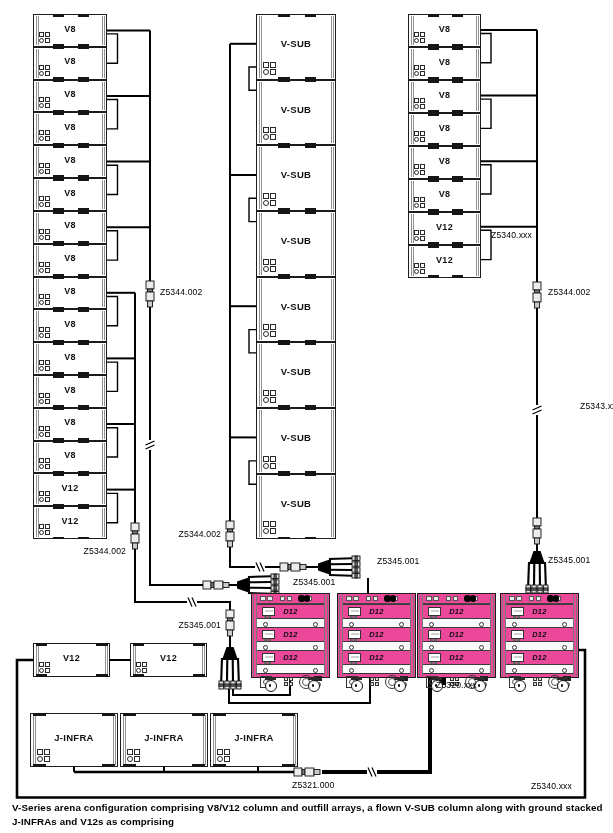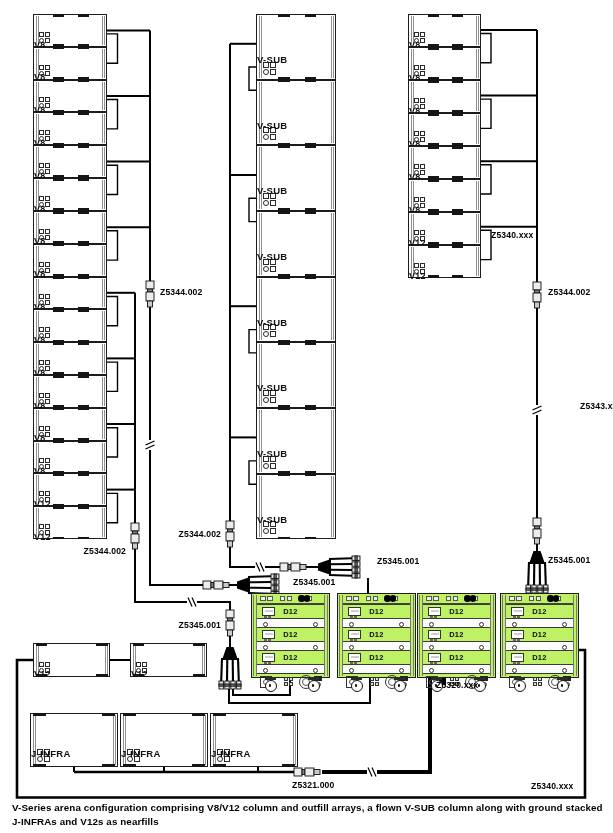--- a/index.html
+++ b/index.html
@@ -7,30 +7,30 @@
          font-family:"Liberation Sans",sans-serif;}
   #cables{position:absolute;left:0;top:0;z-index:1;}
   
   .sbox{position:absolute;box-sizing:border-box;border:1px solid #1c1c1c;background:#fff;z-index:2;}
   .rail{position:absolute;top:1px;bottom:1px;width:3px;border-left:1px solid #8f8f8f;border-right:1px solid #8f8f8f;box-sizing:border-box;}
   .rail.l{left:1.5px}.rail.r{right:1.5px}
   .tick{position:absolute;height:2.6px;background:#151515;width:15%;}
   .tt1{top:-1px}.tt2{top:-1px}.tb1{bottom:-1px}.tb2{bottom:-1px}
   .flown .tt1,.flown .tb1{left:27%}.flown .tt2,.flown .tb2{left:61%}
   .standalone .tt1,.standalone .tb1{left:2%}.standalone .tt2,.standalone .tb2{left:83%}
-  .sl{position:absolute;left:0;right:0;top:44%;transform:translateY(-50%);
-      font-weight:bold;color:#101010;letter-spacing:.3px;margin-top:16px;}
+  .sl{position:absolute;left:0;right:0;top:44%;transform:translateY(-50%);text-align:center;
+      font-weight:bold;color:#101010;letter-spacing:.3px;}
   .sz9 .sl{font-size:9px}.sz10 .sl{font-size:9.5px}
   .rig{position:absolute;left:5px;bottom:3px;width:11px;height:11px;display:grid;
        grid-template-columns:1fr 1fr;grid-template-rows:1fr 1fr;gap:1px;}
   .rig.big{width:13px;height:13px;left:6px;bottom:4px;}
   .rig i{border:1px solid #2a2a2a;background:#fff;}
   .rig i.ci{border-radius:50%;}
   
-  .rack{position:absolute;box-sizing:border-box;border:1.6px solid #1c1c1c;background:#bef264;z-index:2;}
+  .rack{position:absolute;box-sizing:border-box;border:1.6px solid #1c1c1c;background:#ec4899;z-index:2;font-style:italic;}
   .rrail{position:absolute;top:1px;bottom:1px;width:4px;border-left:1px solid #777;border-right:1px solid #777;box-sizing:border-box;}
   .rrail.l{left:1px}.rrail.r{right:1px}
   .rtop{position:relative;height:9px;border-bottom:1px solid #444;margin:0 5px;display:flex;align-items:center;gap:7px;padding-left:3px;}
   .pr{display:inline-flex;gap:1.5px;}
   .pr b{width:3.5px;height:3.5px;border:.8px solid #555;background:#eee;}
   .occ{position:absolute;right:14px;top:1.2px;display:flex;}
   .occ b{width:6.5px;height:6.5px;border-radius:50%;background:#000;margin-left:-1px;}
   .unit{position:relative;height:13px;border-top:1px solid #3a3a3a;margin:0 5px;}
   .unit:first-of-type{border-top:none;}
   .disp{position:absolute;left:5px;top:2px;width:11px;height:7px;border:1px solid #333;background:#fff;}
@@ -49,21 +49,21 @@
   .wgrid i{border:.8px solid #333;background:#ddd;}
   .wcoil{position:absolute;left:42px;top:1px;width:12px;height:12px;border:1.2px solid #333;border-radius:50%;}
   .wcoil i{position:absolute;left:2px;top:2px;width:6px;height:6px;border:1px solid #555;border-radius:50%;}
   .wflag{position:absolute;right:2px;top:1.5px;width:8px;height:5px;background:#222;}
   .wflag i{position:absolute;left:2px;top:6.5px;width:3px;height:3px;border:.8px solid #444;border-radius:50%;background:#fff;}
   .caster{position:absolute;width:15px;height:15px;z-index:2;}
   .caster::before{content:"";position:absolute;left:2px;right:2px;top:0;height:3px;background:#2b2b2b;}
   .caster i{position:absolute;left:1.5px;top:3px;width:10px;height:10px;border:1.8px solid #111;border-radius:50%;background:#fff;}
   .caster i::after{content:"";position:absolute;left:3px;top:3px;width:2.5px;height:2.5px;background:#111;border-radius:50%;}
   
-  .cl{position:absolute;z-index:3;font-weight:bold;font-size:8.6px;line-height:10px;color:#000;
+  .cl{position:absolute;z-index:3;font-weight:normal;font-size:8.6px;line-height:10px;color:#000;
       letter-spacing:.15px;white-space:nowrap;}
   .cl.ra{text-align:right;width:64px;}
   #caption{position:absolute;left:12px;top:801px;width:594px;z-index:3;font-weight:bold;
            font-size:9.8px;line-height:13.6px;color:#000;letter-spacing:.1px;}
 </style>
 </head>
 <body>
 
 <div id="stage">
   <svg id="cables" width="613" height="833">
@@ -1118,15 +1118,15 @@
   <div class="cl" style="left:548px;top:287px">Z5344.002</div>
   <div class="cl" style="left:580px;top:401px">Z5343.xxx</div>
   <div class="cl" style="left:548px;top:555px">Z5345.001</div>
   <div class="cl" style="left:491px;top:230px">Z5340.xxx</div>
   <div class="cl" style="left:436px;top:680px">Z5320.xxx</div>
   <div class="cl" style="left:292px;top:780px">Z5321.000</div>
   <div class="cl" style="left:531px;top:781px">Z5340.xxx</div>
 
   <div id="caption">
     <div>V-Series arena configuration comprising V8/V12 column and outfill arrays, a flown V-SUB column along with ground stacked</div>
-    <div>J-INFRAs and V12s as nearfills</div>
+    <div>J-INFRAs and V12s as comprising</div>
   </div>
 </div>
 
 </body></html>

